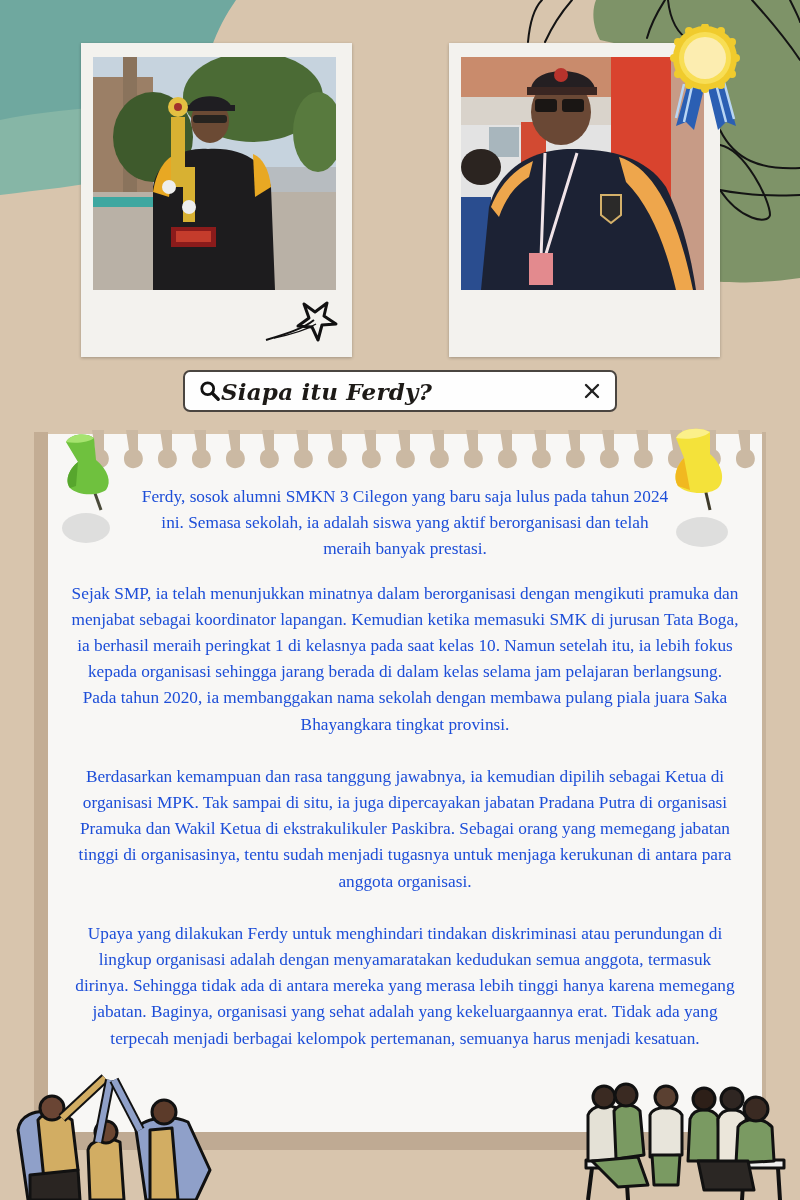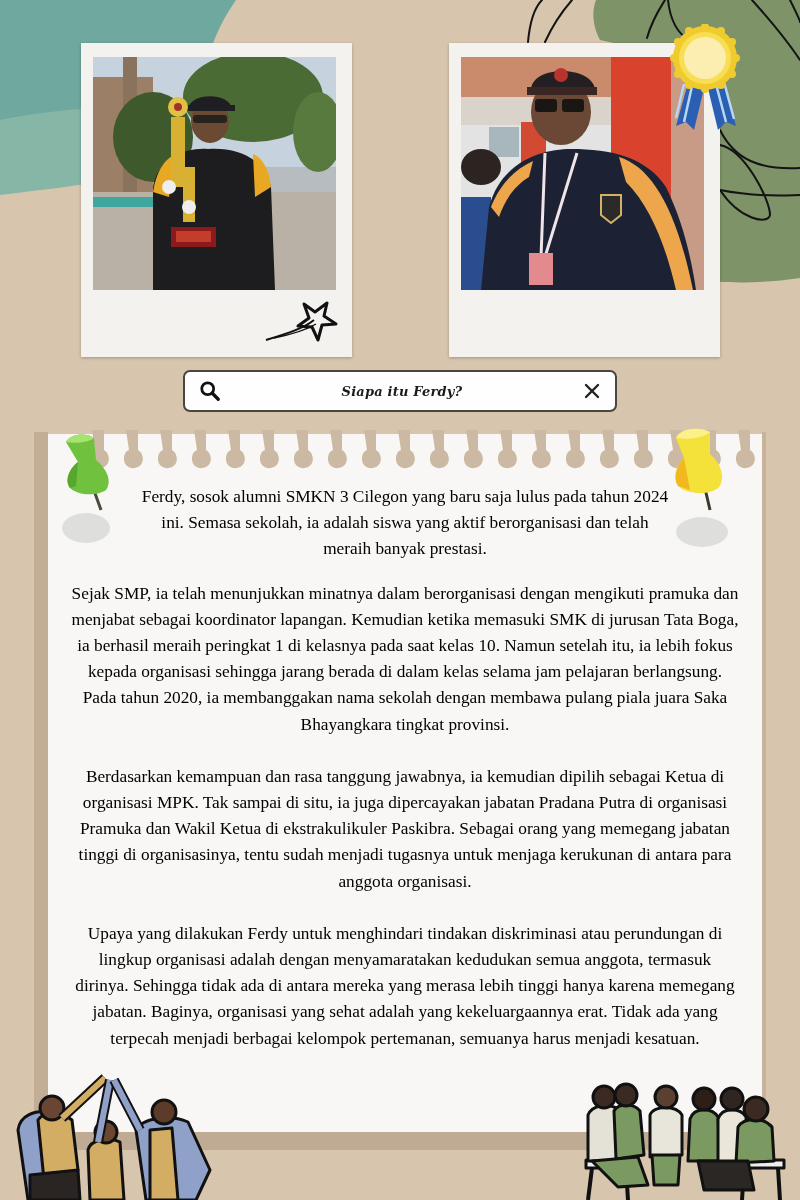--- a/index.html
+++ b/index.html
@@ -30,25 +30,25 @@
     width: 434px; height: 42px;
     background: #fefefe;
     border: 2px solid #4a4540;
     border-radius: 7px;
     display: flex; align-items: center;
     padding: 0 14px;
   }
   .search-bar .search-icon { width: 22px; height: 22px; flex: 0 0 auto; }
   .search-bar .search-title {
     flex: 1;
-    text-align: center;
+    text-align: left;
     font-family: "DejaVu Serif", "Liberation Serif", serif;
     font-weight: bold;
     font-style: italic;
-    font-size: 13px;
+    font-size: 23px;
     color: #1d1a17;
     letter-spacing: 0.2px;
   }
   .search-bar .close-icon {
     width: 18px; height: 18px; flex: 0 0 auto;
     cursor: pointer;
   }
 
   
   .notepad-shadow-left {
@@ -70,21 +70,21 @@
     background: #f8f7f5;
   }
   .spiral-row {
     position: absolute; left: 0; top: -2px; width: 100%; height: 48px;
   }
   .notepad-body {
     position: absolute;
     left: 0; right: 0; top: 52px;
     padding: 0 22px;
     text-align: center;
-    color: #000000;
+    color: #1d4ed8;
     font-size: 17.3px;
     line-height: 26.2px;
   }
   .notepad-body p { margin: 0 0 26px 0; }
   .notepad-body p.intro { padding: 0 70px; margin-bottom: 18px; }
 
   .pin { position: absolute; pointer-events: none; }
   .illus { position: absolute; }
 </style>
 </head>

